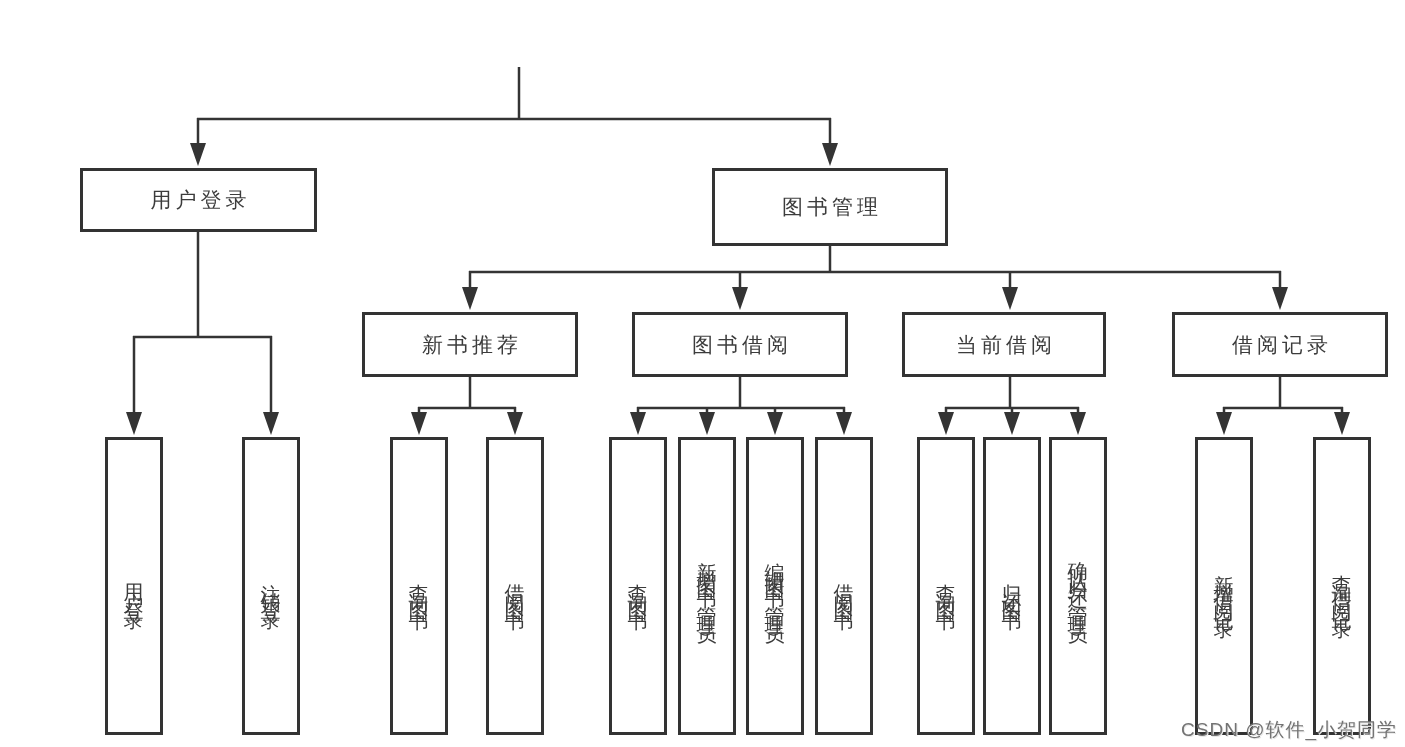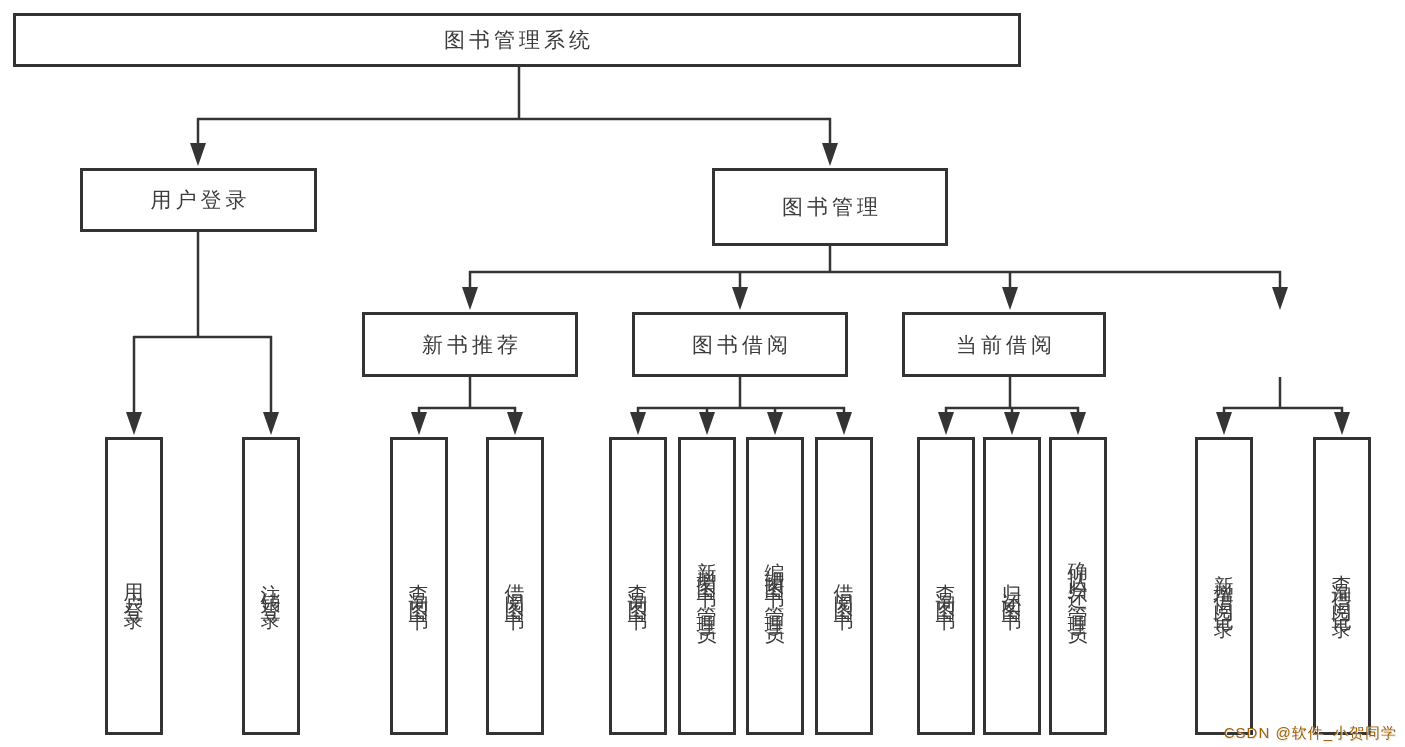--- a/index.html
+++ b/index.html
@@ -28,22 +28,22 @@
   .vtext{
     writing-mode:vertical-rl;
     text-orientation:upright;
     letter-spacing:9px;
     line-height:1;
   }
   .watermark{
     position:absolute;
     right:8px;
     bottom:4px;
-    color:#a16207;
-    font-size:15px;
+    color:#737373;
+    font-size:19px;
     letter-spacing:1px;
     text-shadow:1px 1px 0 #e8e8e8;
   }
 </style>
 </head>
 <body>
 
 <div class="canvas">
 
   <svg class="wires" width="1405" height="747" viewBox="0 0 1405 747">
@@ -108,28 +108,28 @@
       <polygon points="767,412 783,412 775,435"></polygon>
       <polygon points="836,412 852,412 844,435"></polygon>
       <polygon points="938,412 954,412 946,435"></polygon>
       <polygon points="1004,412 1020,412 1012,435"></polygon>
       <polygon points="1070,412 1086,412 1078,435"></polygon>
       <polygon points="1216,412 1232,412 1224,435"></polygon>
       <polygon points="1334,412 1350,412 1342,435"></polygon>
     </g>
   </svg>
 
-  <div class="node" style="left:13px;top:13px;width:1008px;height:54px">图书管理系统</div>
 
   <div class="node" style="left:80px;top:168px;width:237px;height:64px">用户登录</div>
   <div class="node" style="left:712px;top:168px;width:236px;height:78px">图书管理</div>
 
   <div class="node" style="left:362px;top:312px;width:216px;height:65px">新书推荐</div>
   <div class="node" style="left:632px;top:312px;width:216px;height:65px">图书借阅</div>
   <div class="node" style="left:902px;top:312px;width:204px;height:65px">当前借阅</div>
+  <div class="node" style="left:1172px;top:312px;width:216px;height:65px">借阅记录</div>
 
   <div class="node leaf" style="left:105px;top:437px;width:58px;height:298px">
     <span class="vtext">用户登录</span>
   </div>
   <div class="node leaf" style="left:242px;top:437px;width:58px;height:298px">
     <span class="vtext">注销登录</span>
   </div>
 
   <div class="node leaf" style="left:390px;top:437px;width:58px;height:298px">
     <span class="vtext">查询图书</span>

